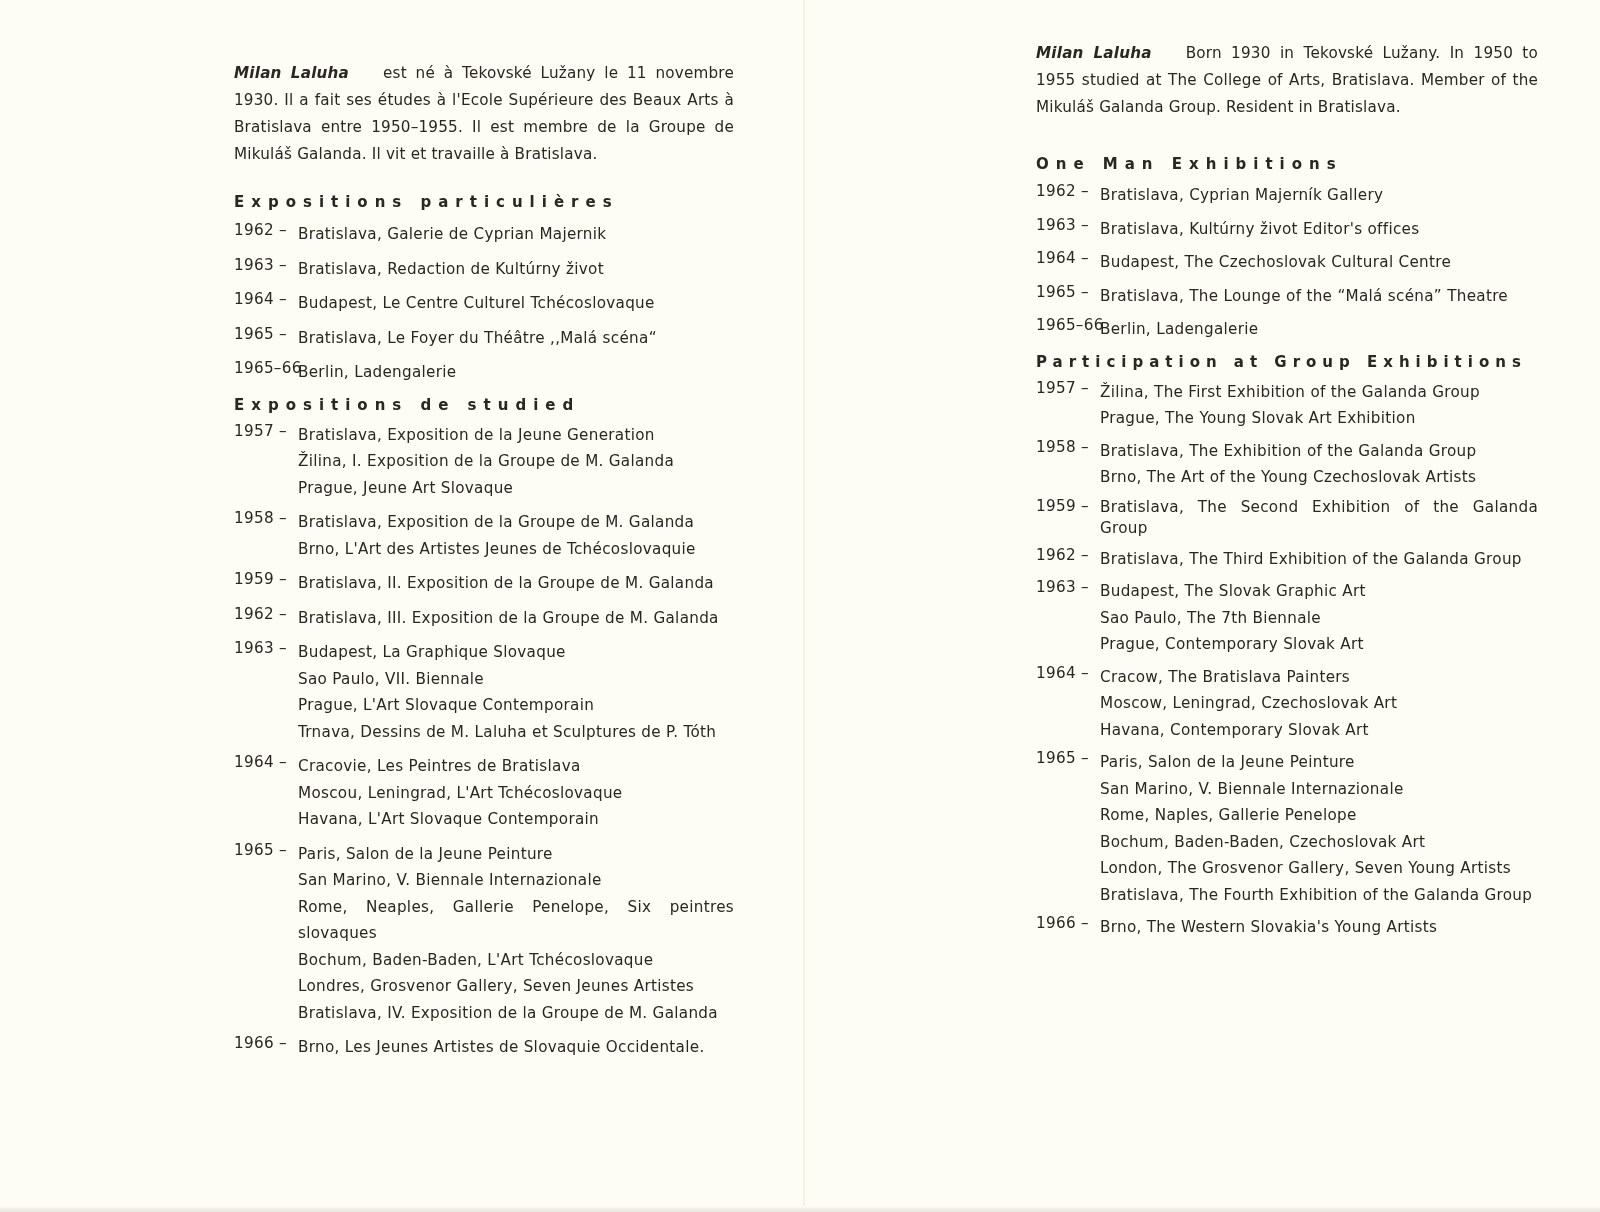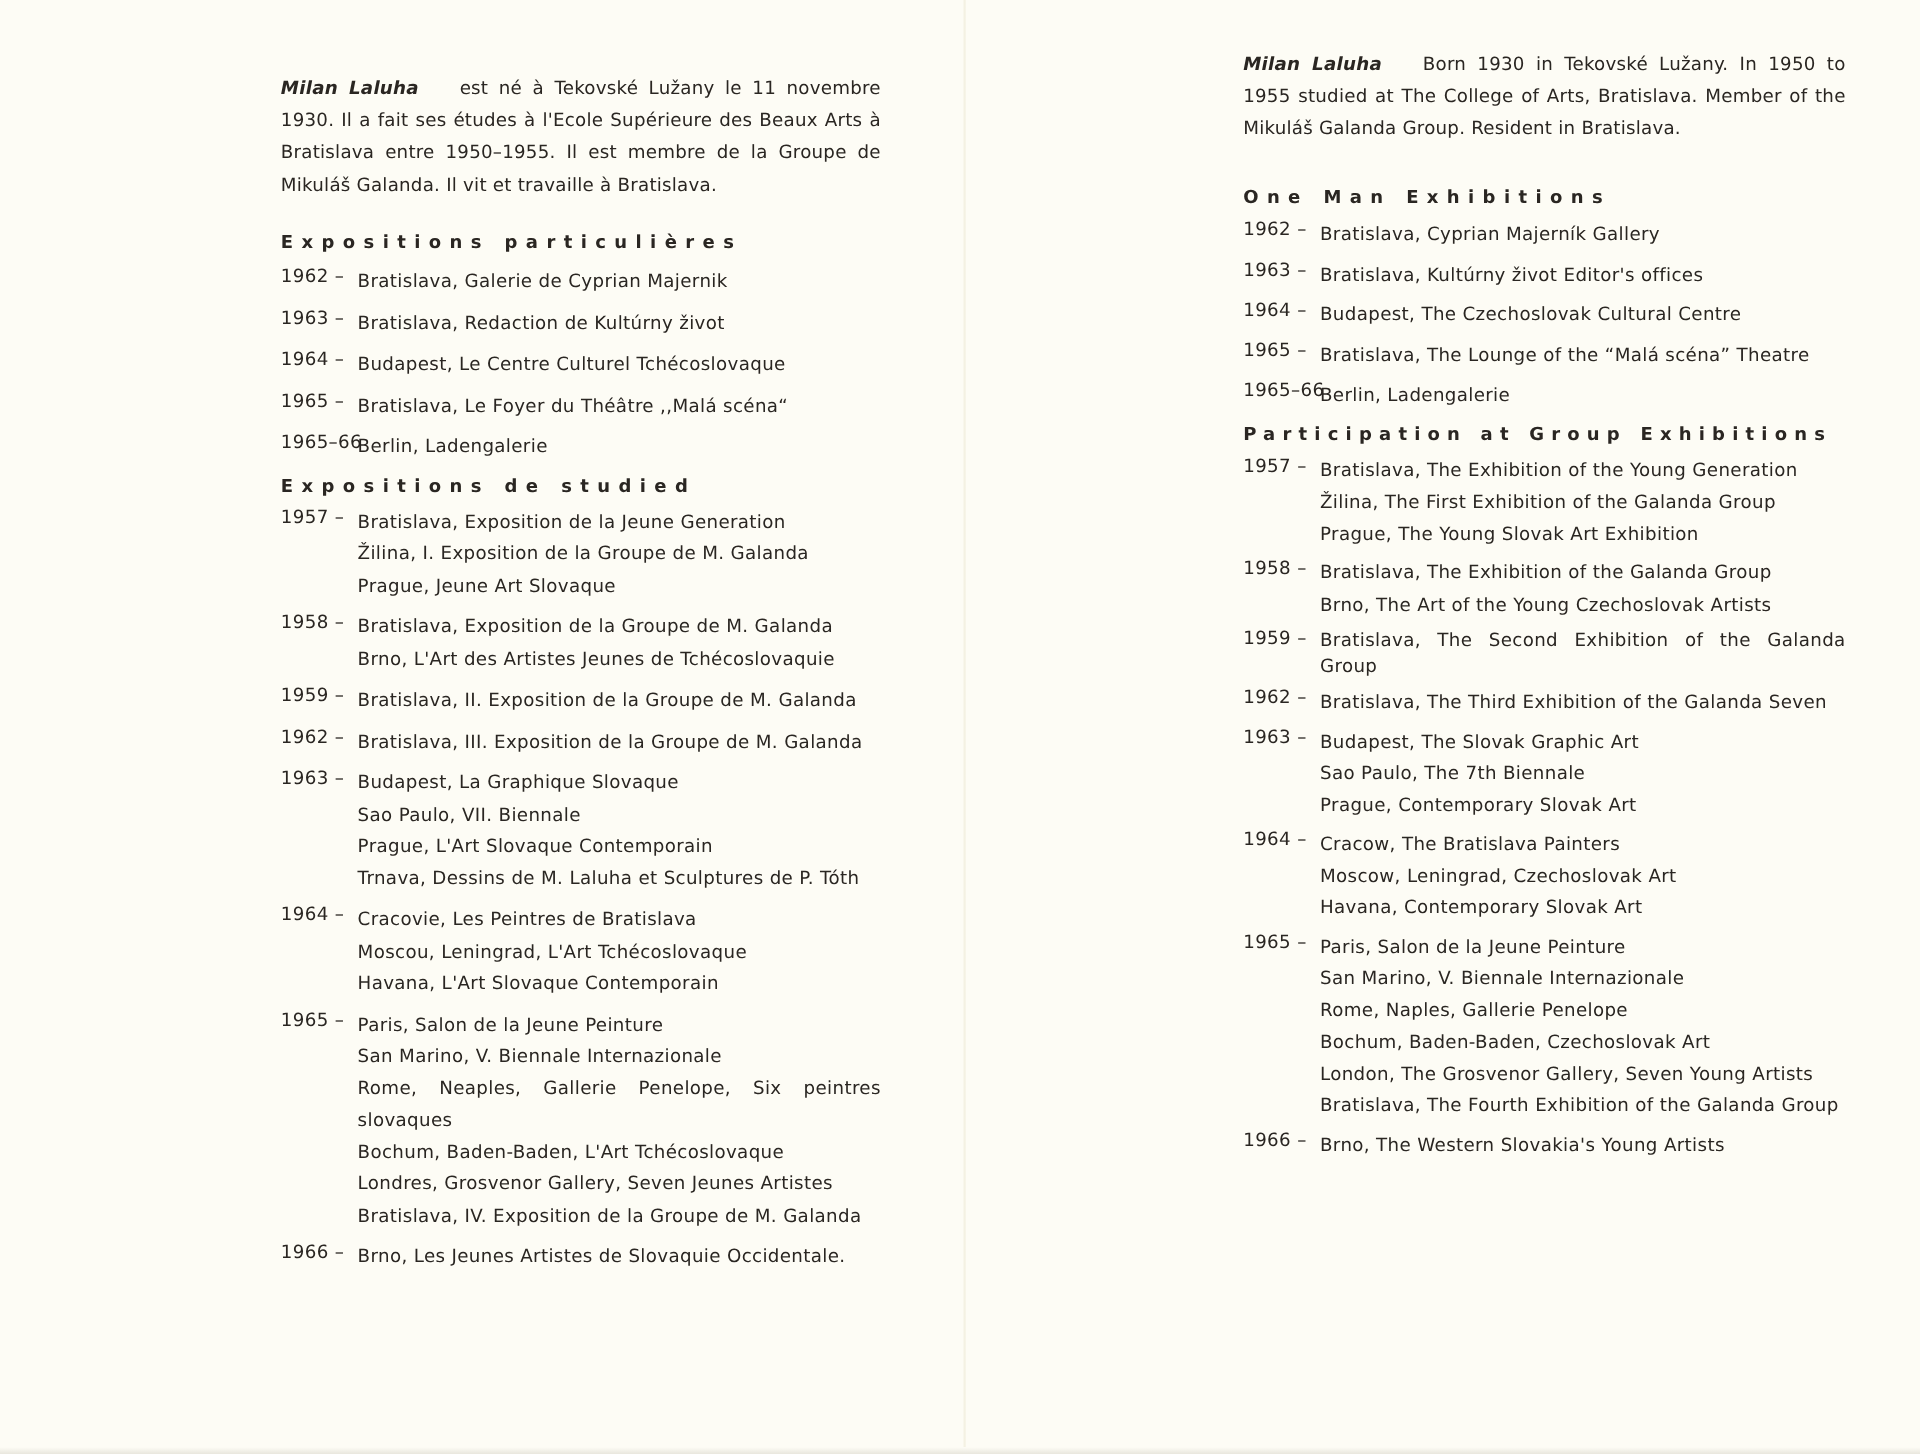--- a/index.html
+++ b/index.html
@@ -206,42 +206,41 @@
             <div class="line">Berlin, Ladengalerie</div>
           </div>
         </div>
       </div>
 
     <h3 class="section-title s2">Participation at Group Exhibitions</h3>
     <div class="group">
         <div class="entry">
           <span class="year">1957 –</span>
           <div class="lines">
-            <div class="line">Bratislava, The Exhibition of the Young Generation</div>
             <div class="line">Žilina, The First Exhibition of the Galanda Group</div>
             <div class="line">Prague, The Young Slovak Art Exhibition</div>
           </div>
         </div>
         <div class="entry">
           <span class="year">1958 –</span>
           <div class="lines">
             <div class="line">Bratislava, The Exhibition of the Galanda Group</div>
             <div class="line">Brno, The Art of the Young Czechoslovak Artists</div>
           </div>
         </div>
         <div class="entry">
           <span class="year">1959 –</span>
           <div class="lines">
             <div class="line wrap2">Bratislava, The Second Exhibition of the Galanda Group</div>
           </div>
         </div>
         <div class="entry">
           <span class="year">1962 –</span>
           <div class="lines">
-            <div class="line">Bratislava, The Third Exhibition of the Galanda Seven</div>
+            <div class="line">Bratislava, The Third Exhibition of the Galanda Group</div>
           </div>
         </div>
         <div class="entry">
           <span class="year">1963 –</span>
           <div class="lines">
             <div class="line">Budapest, The Slovak Graphic Art</div>
             <div class="line">Sao Paulo, The 7th Biennale</div>
             <div class="line">Prague, Contemporary Slovak Art</div>
           </div>
         </div>

